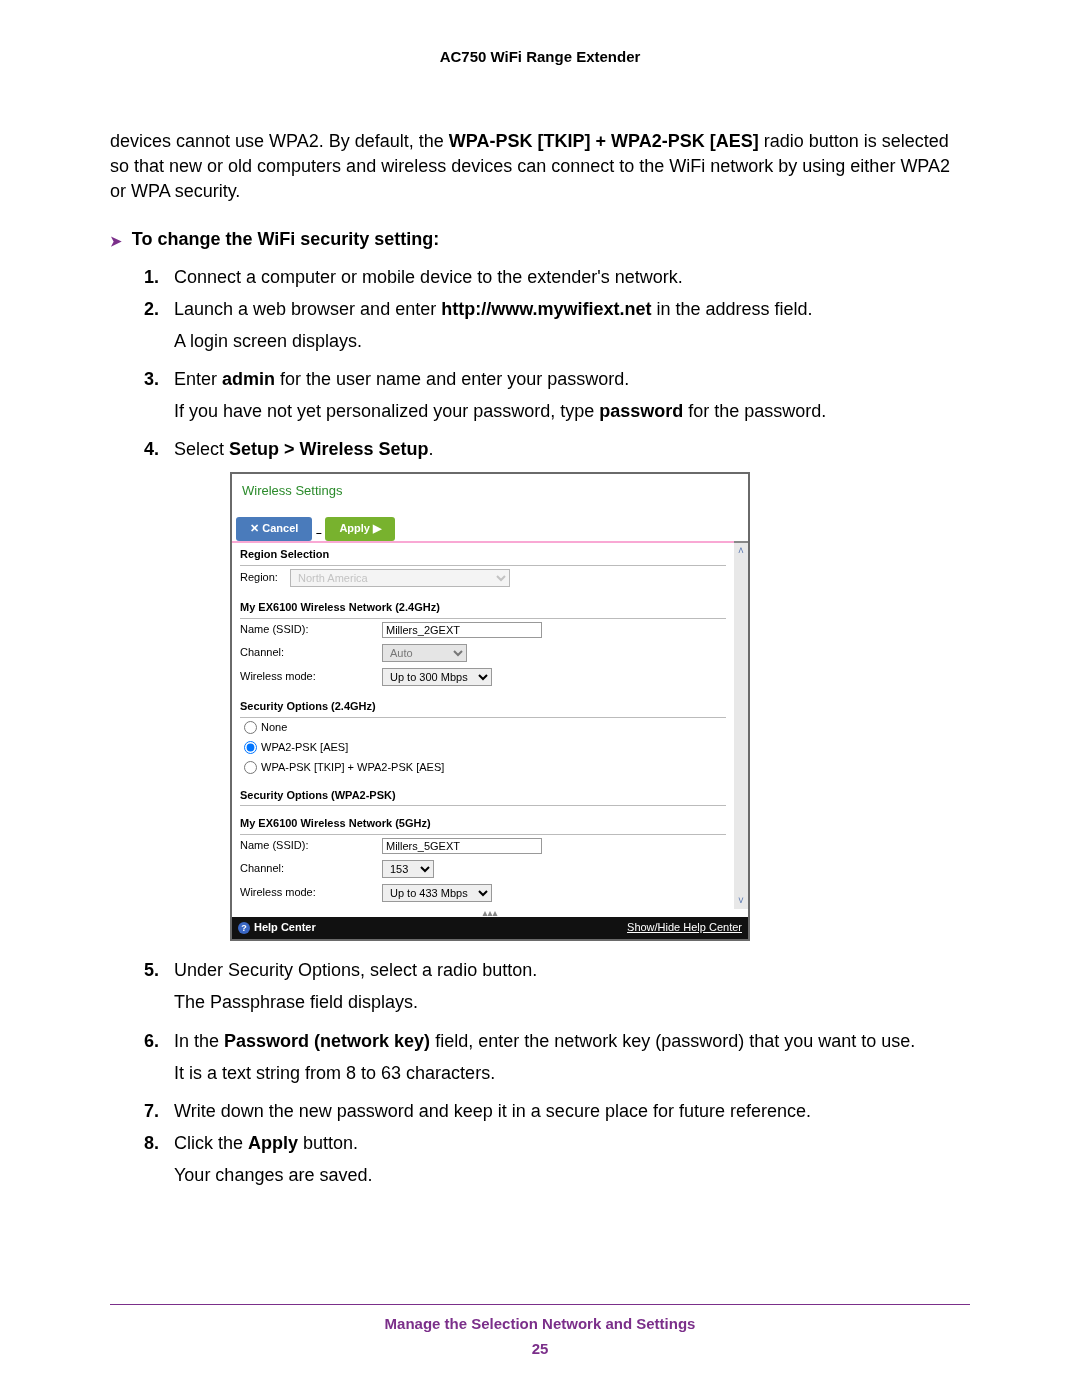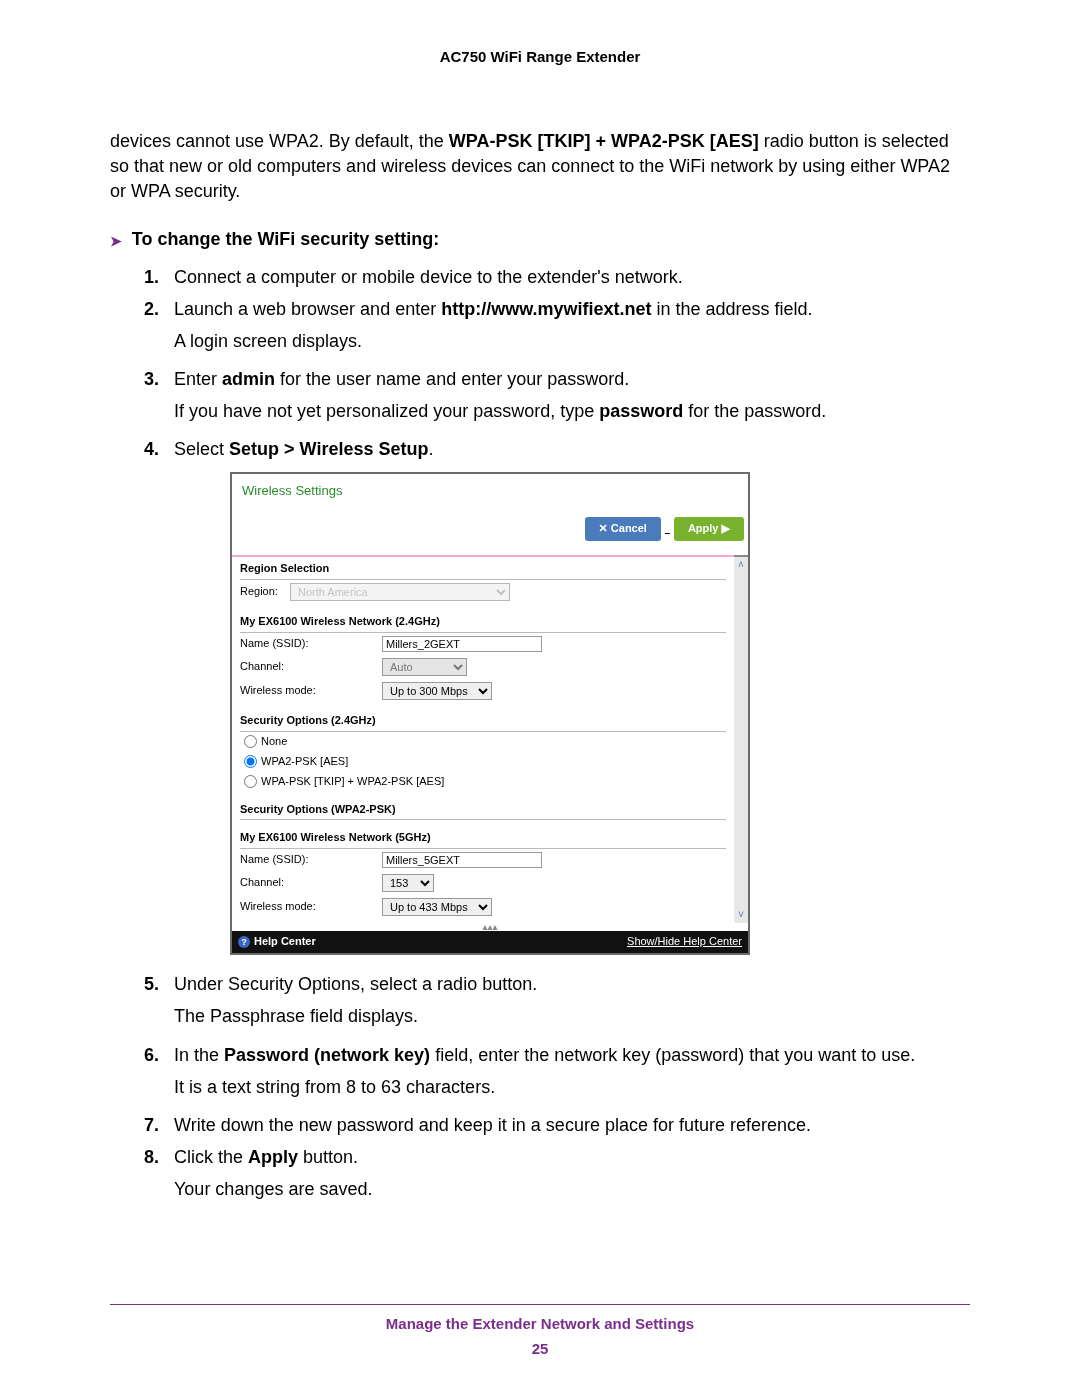--- a/index.html
+++ b/index.html
@@ -71,22 +71,21 @@
     box-sizing: border-box;
     font-family: Tahoma, Verdana, sans-serif;
   }
   .shot .title {
     color: #2a8a2a;
     font-size: 13px;
     padding: 8px 10px 12px 10px;
     font-weight: normal;
   }
   .shot .btnrow {
-    text-align: right;
-    padding-bottom: 14px;
+    text-align: left;
     text-decoration: underline;
   }
   .shot .btn {
     display: inline-block;
     color: #fff;
     font-size: 11px;
     font-weight: bold;
     padding: 4px 14px;
     border-radius: 3px;
     margin: 0 4px;
@@ -340,17 +339,17 @@
     <li>
       <span class="num">8.</span>
       <span class="body">
         <span>Click the </span><b>Apply</b><span> button.</span>
         <div class="sub">Your changes are saved.</div>
       </span>
     </li>
   </ol>
 
   <div class="page-footer">
-    <div class="t1">Manage the Extender Network and Settings</div>
+    <div class="t1">Manage the Selection Network and Settings</div>
     <div class="t2">25</div>
   </div>
 
 </div>
 
 </body></html>

